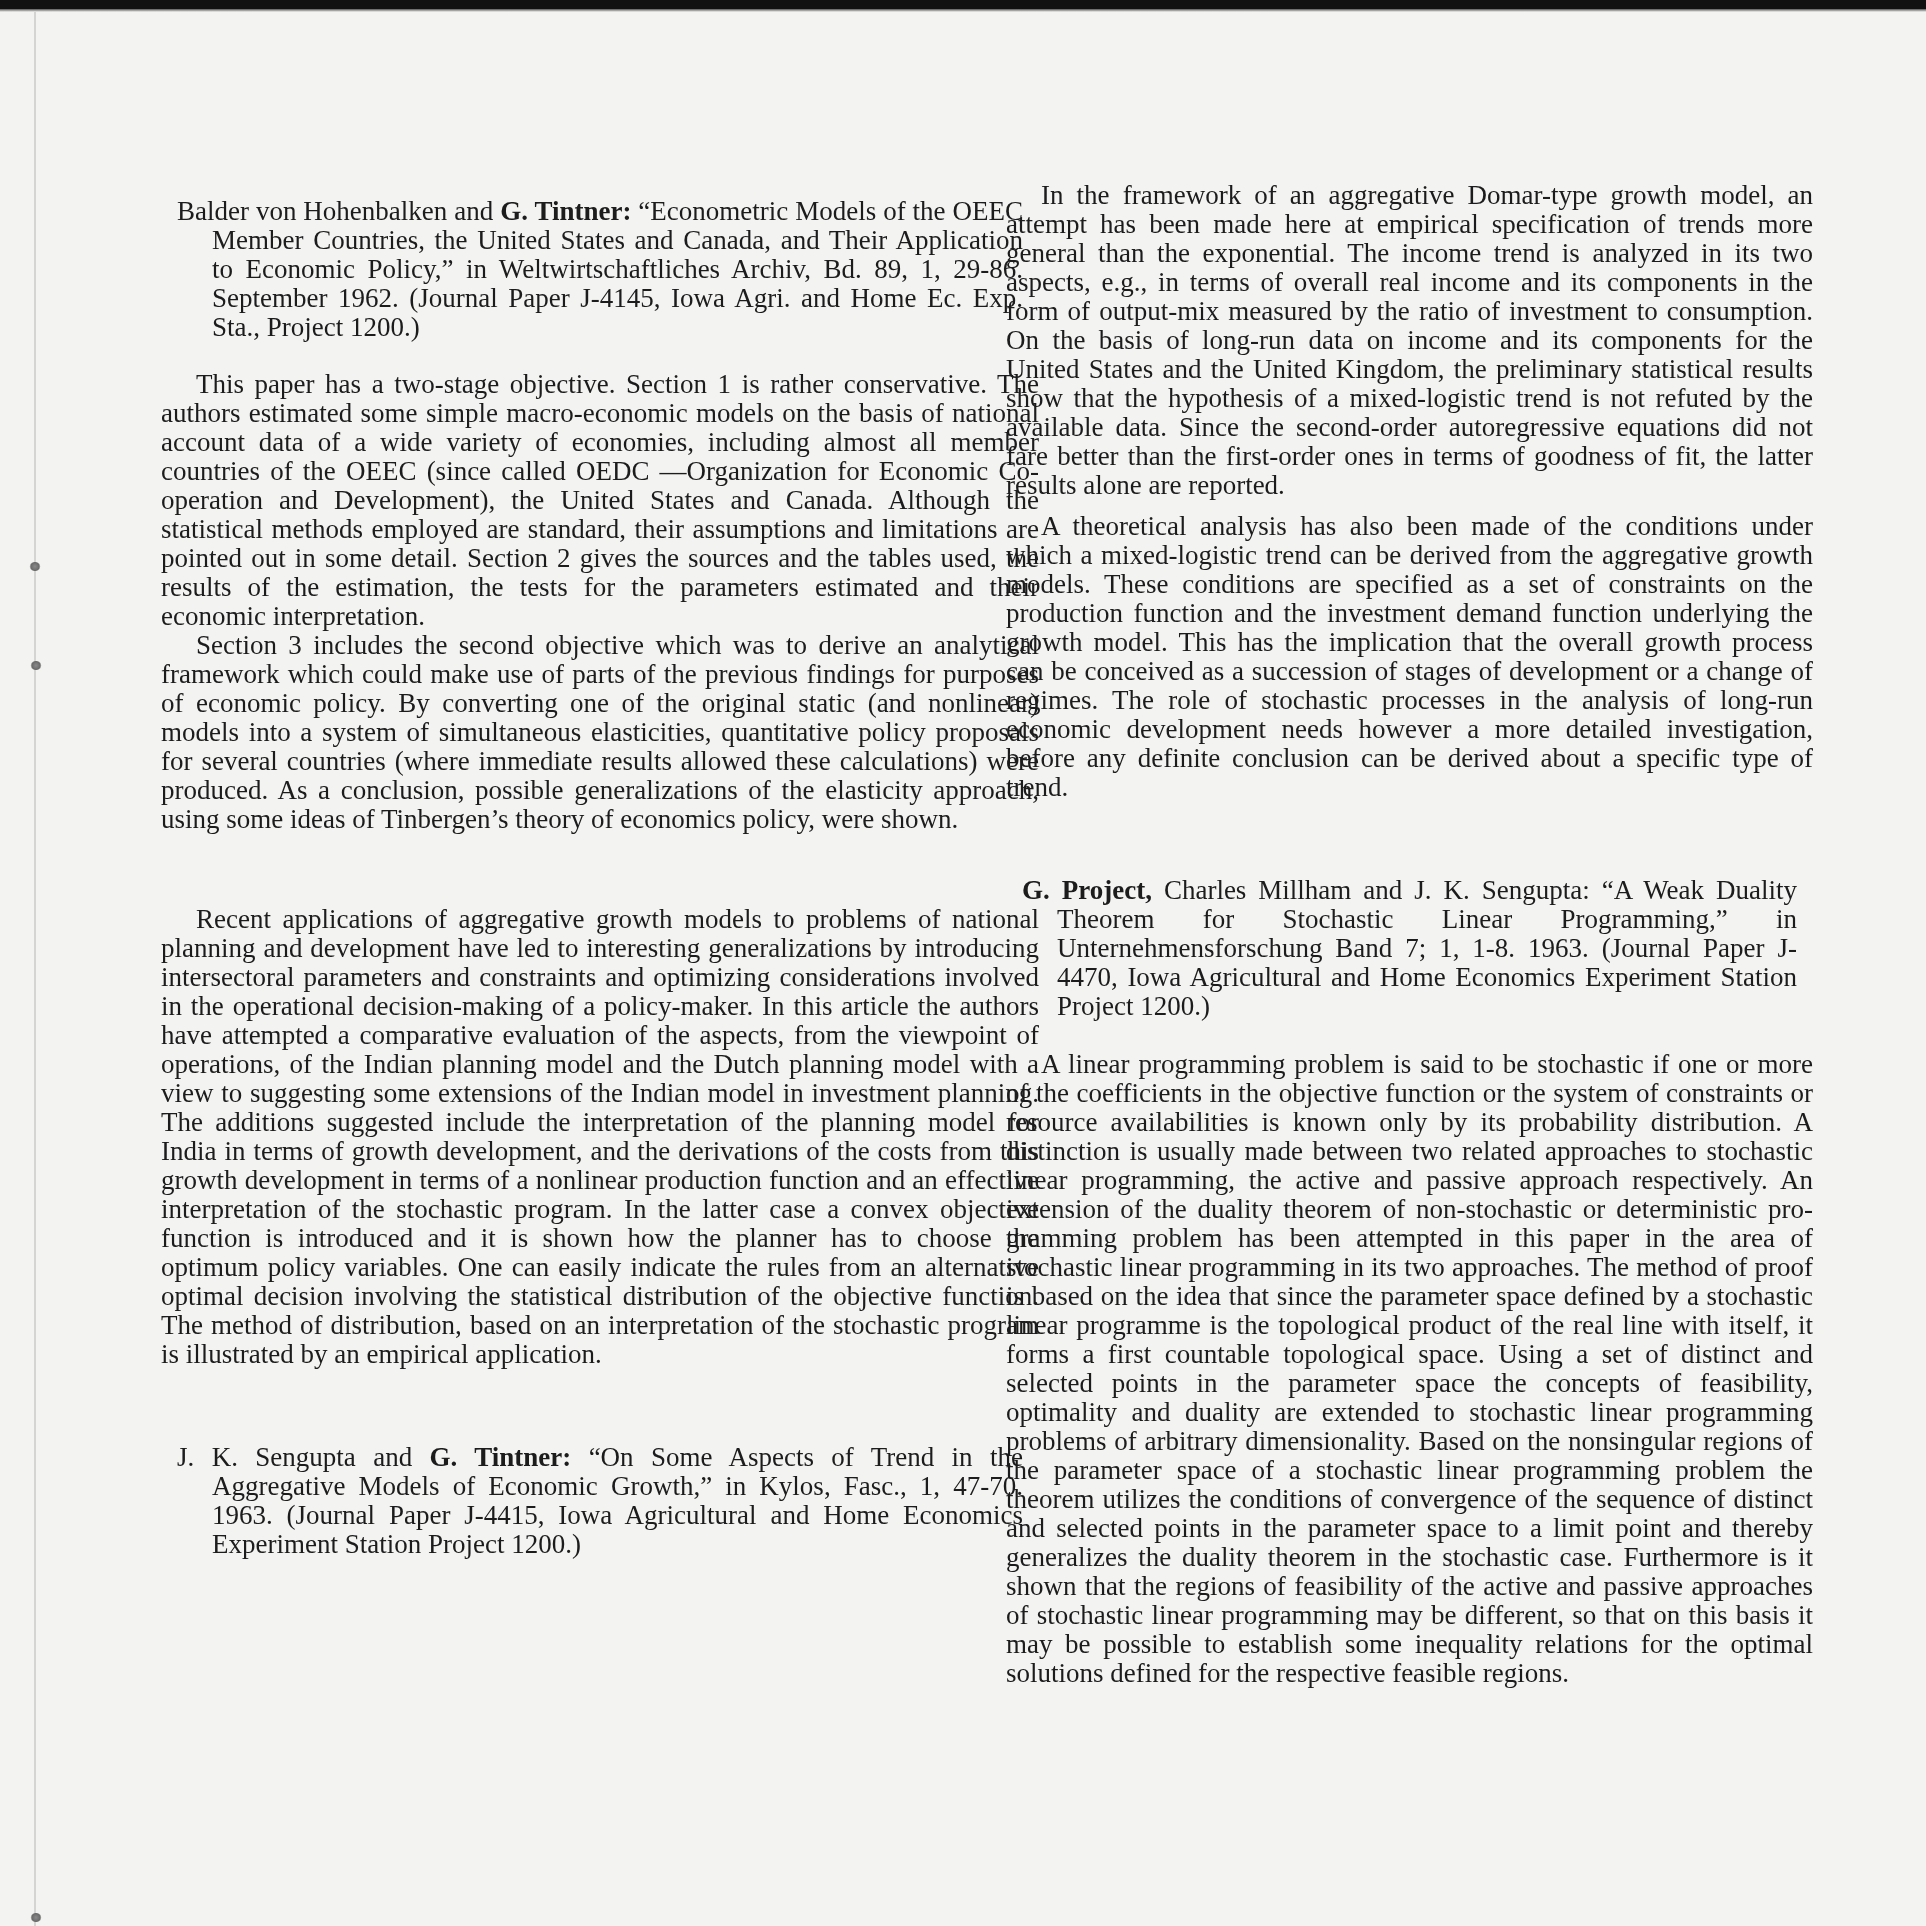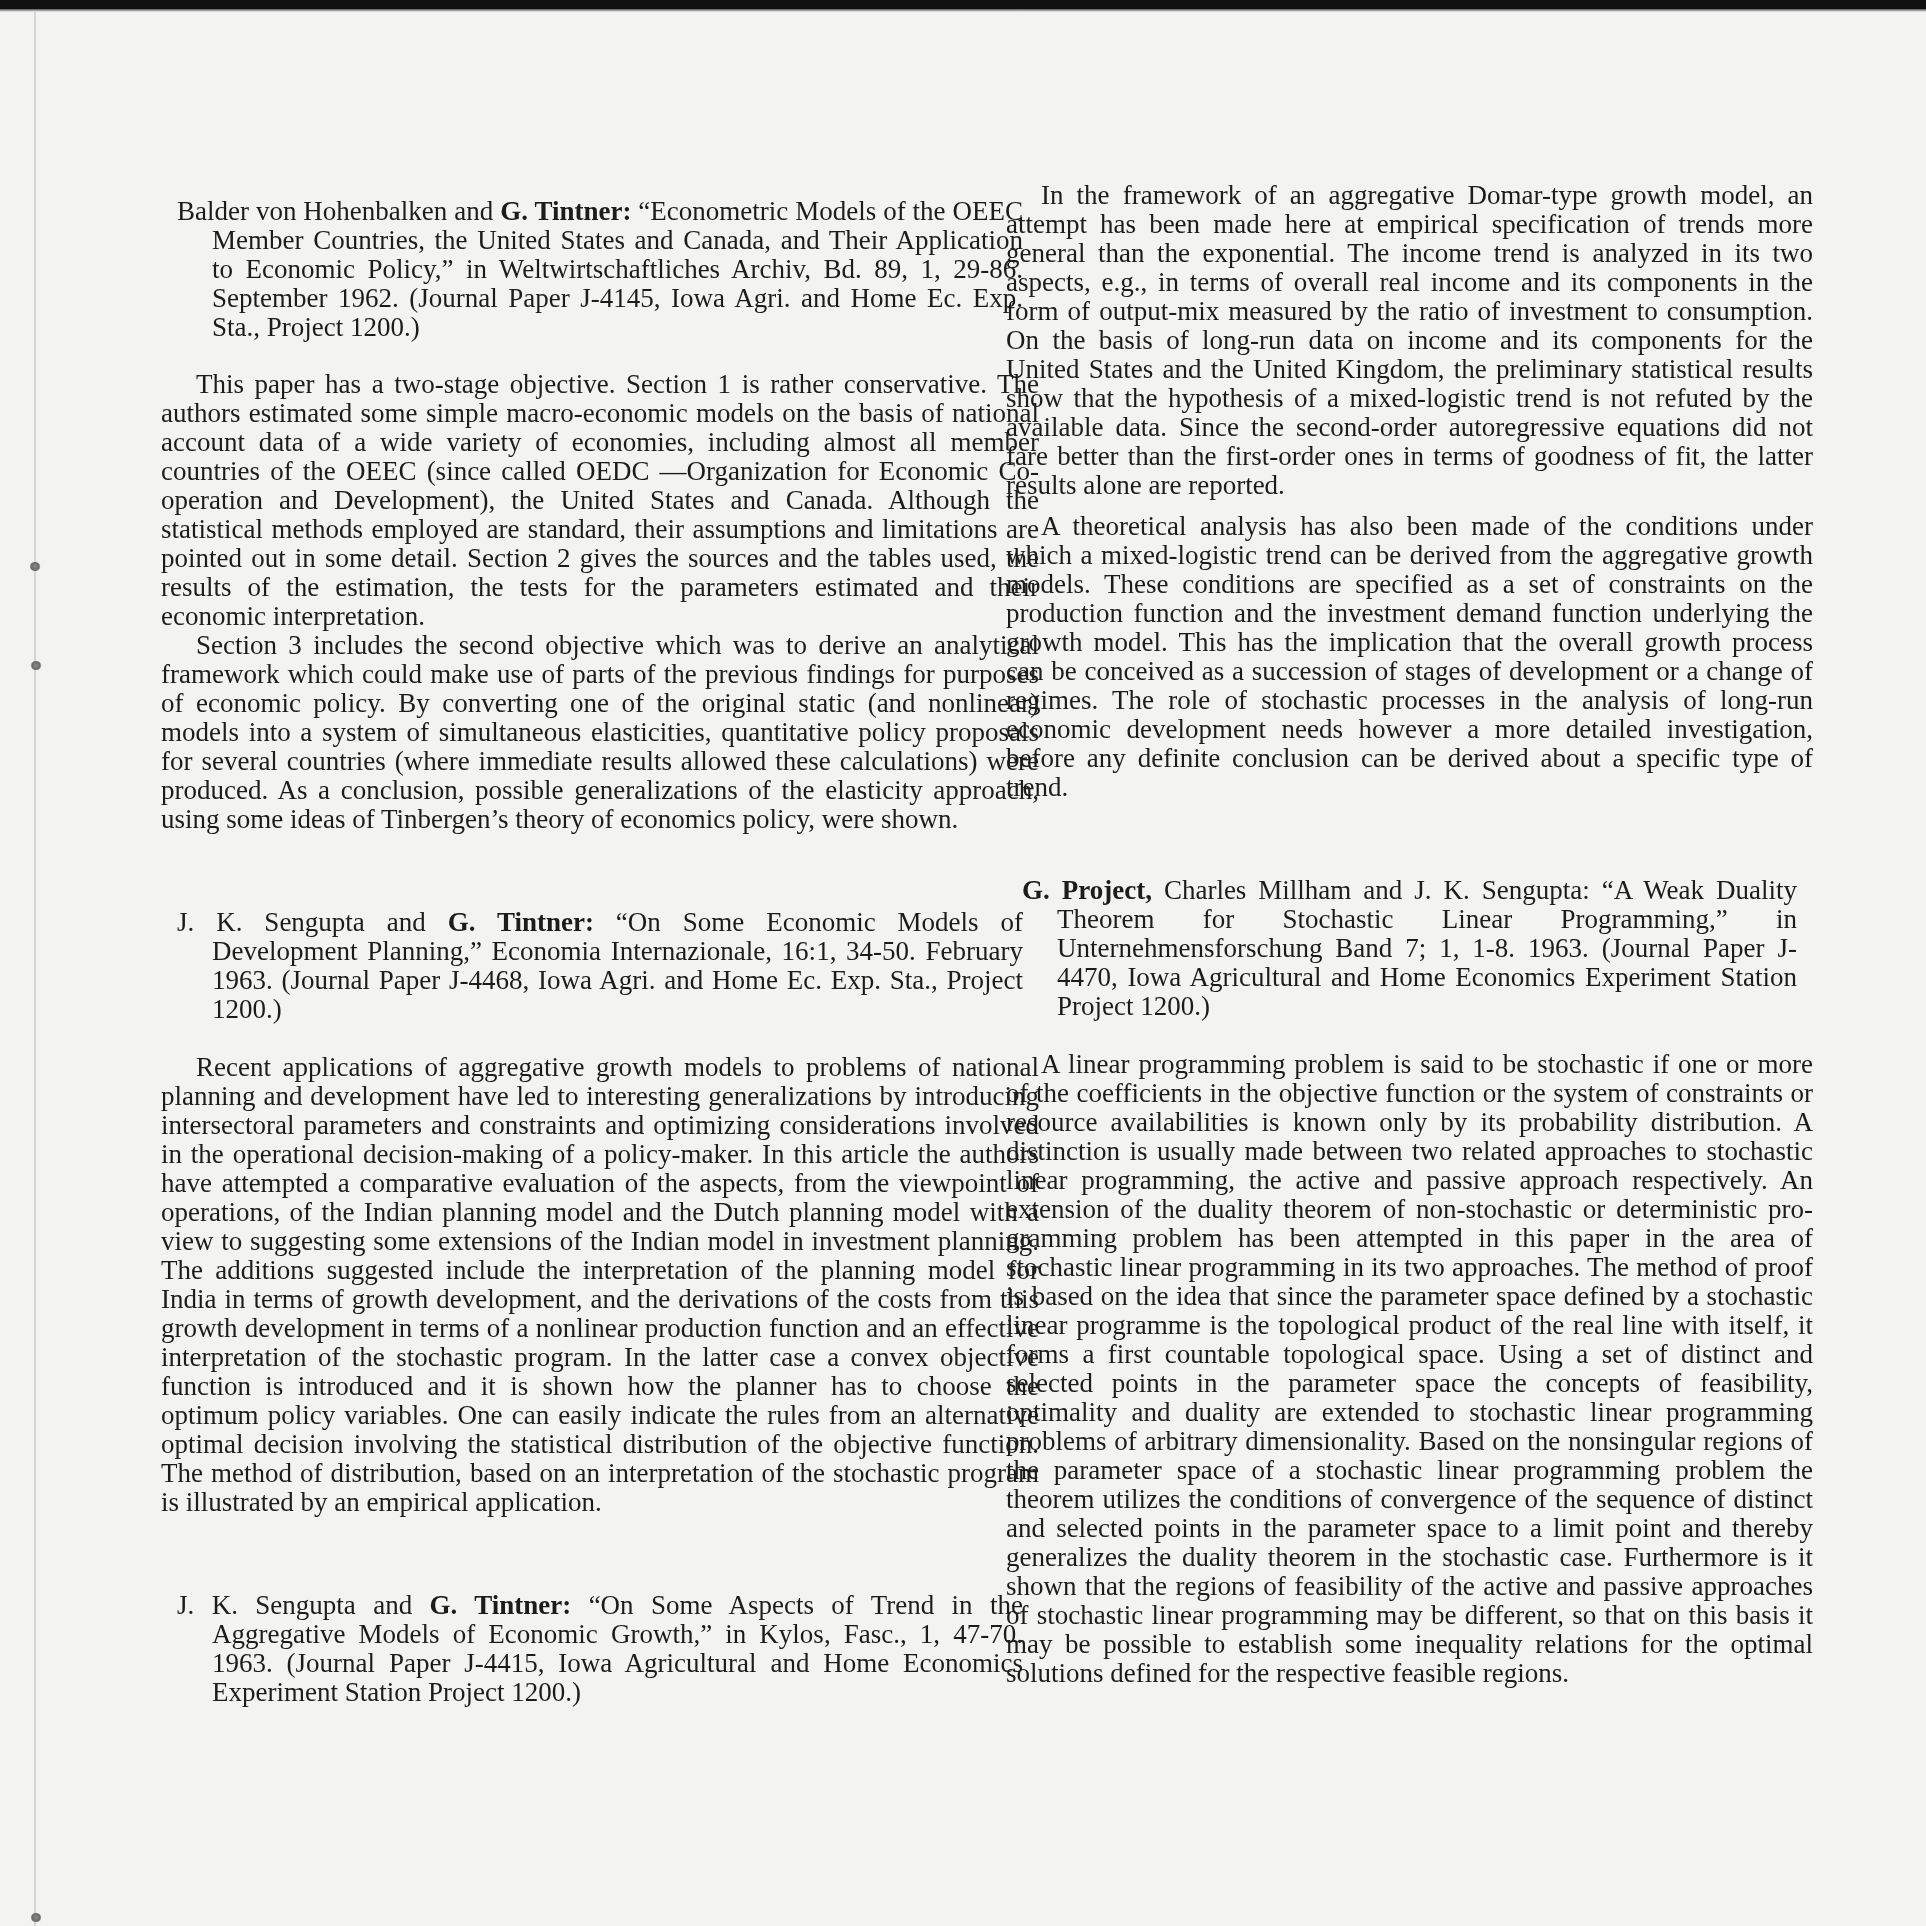--- a/index.html
+++ b/index.html
@@ -69,21 +69,20 @@
     <div class="gap-sm"></div>
     <div class="abstract">
       <p>This paper has a two-stage objective. Section 1 is rather conservative. The authors estimated some simple macro-economic models on the basis of national account data of a wide variety of economies, including almost all member countries of the OEEC (since called OEDC —Organization for Economic Co-operation and De­velopment), the United States and Canada. Although the statistical methods employed are standard, their assumptions and limitations are pointed out in some detail. Section 2 gives the sources and the tables used, the results of the estimation, the tests for the parameters estimated and their economic interpretation.</p>
       <p>Section 3 includes the second objective which was to derive an analytical framework which could make use of parts of the previous findings for purposes of economic policy. By converting one of the original static (and nonlinear) models into a system of simultaneous elasticities, quantitative policy proposals for several coun­tries (where immediate results allowed these calcula­tions) were produced. As a conclusion, possible general­izations of the elasticity approach, using some ideas of Tinbergen’s theory of economics policy, were shown.</p>
     </div>
   </section>
 
   <div class="gap-lg"></div>
 
   <section>
-    <p class="citation"><span>J. K. Sengupta and </span><span class="author-bold">G. Tintner:</span><span> “On Some Economic Models of Development Planning,” Economia In­ternazionale, 16:1, 34-50. February 1963. (Jour­nal Paper J-4468, Iowa Agri. and Home Ec. Exp. Sta., Project 1200.)</span></p>
     <div class="gap-sm"></div>
     <div class="abstract">
       <p>Recent applications of aggregative growth models to problems of national planning and development have led to interesting generalizations by introducing inter­sectoral parameters and constraints and optimizing con­siderations involved in the operational decision-making of a policy-maker. In this article the authors have at­tempted a comparative evaluation of the aspects, from the viewpoint of operations, of the Indian planning model and the Dutch planning model with a view to suggesting some extensions of the Indian model in in­vestment planning. The additions suggested include the interpretation of the planning model for India in terms of growth development, and the derivations of the costs from this growth development in terms of a nonlinear production function and an effective interpretation of the stochastic program. In the latter case a convex objective function is introduced and it is shown how the planner has to choose the optimum policy variables. One can easily indicate the rules from an alternative optimal decision involving the statistical distribution of the objective function. The method of distribution, based on an interpretation of the stochastic program is illustrat­ed by an empirical application.</p>
     </div>
   </section>
 
   <div class="gap-lg"></div>
 
   <section>
     <p class="citation"><span>J. K. Sengupta and </span><span class="author-bold">G. Tintner:</span><span> “On Some Aspects of Trend in the Aggregative Models of Economic Growth,” in Kylos, Fasc., 1, 47-70. 1963. (Journal Paper J-4415, Iowa Agricultural and Home Eco­nomics Experiment Station Project 1200.)</span></p>

